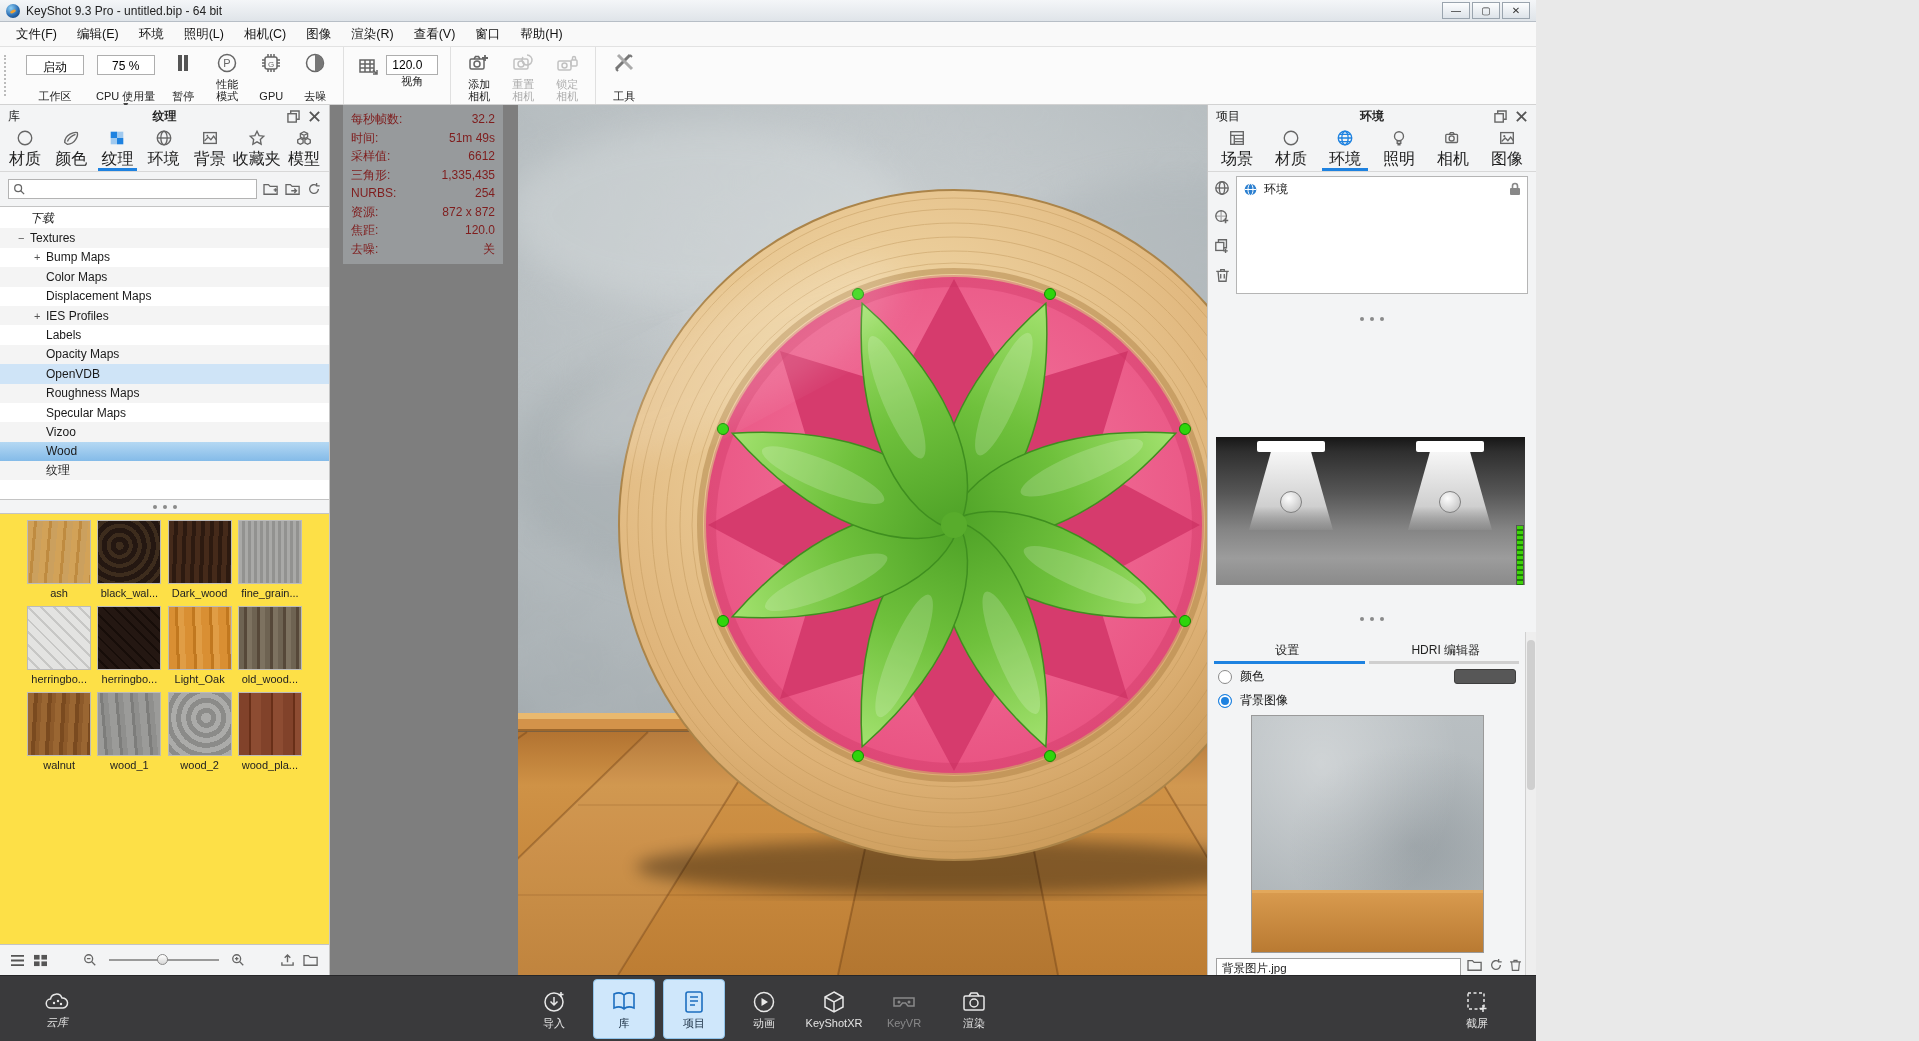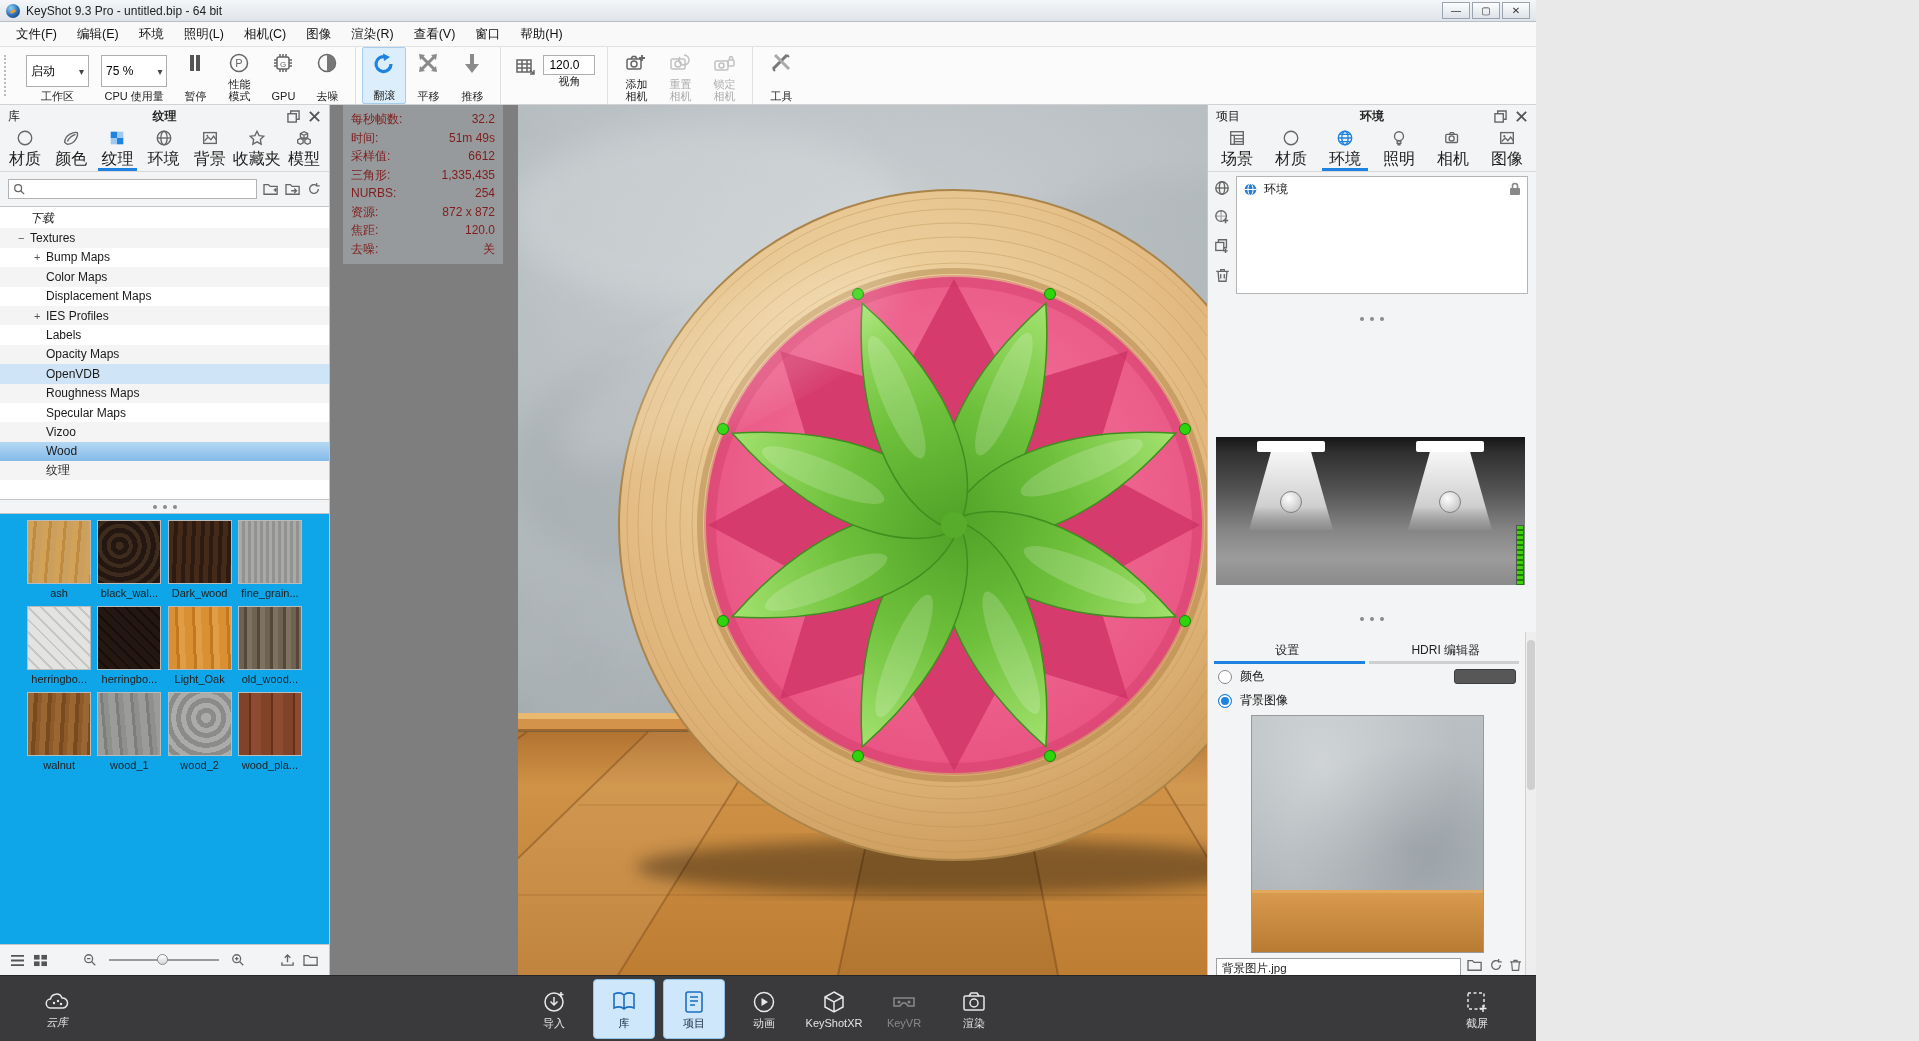--- a/index.html
+++ b/index.html
@@ -15,21 +15,21 @@
   .menubar{height:25px;background:#f9f9f9;border-bottom:1px solid #e2e2e2;display:flex;align-items:center;padding-left:6px;}
   .menubar span{padding:3px 10px;font-size:12.5px;color:#111;}
   
   .toolbar{height:58px;background:#fbfbfb;border-bottom:1px solid #d2d2d2;display:flex;align-items:stretch;padding-left:14px;position:relative;}
   .tgrip{position:absolute;left:4px;top:8px;bottom:8px;width:3px;border-left:2px dotted #bbb;}
   .tgroup{display:flex;align-items:stretch;padding:0 6px;border-right:1px solid #e0e0e0;}
   .titem{display:flex;flex-direction:column;align-items:center;justify-content:flex-start;padding:4px 6px 2px;min-width:44px;}
   .titem .lbl{font-size:11px;color:#222;line-height:12px;text-align:center;margin-top:auto;}
   .titem.disabled{opacity:.38;}
   .titem.active{background:#dcedfb;border:1px solid #a6cdee;border-radius:2px;}
-  .dropbox{border:1px solid #aeaeae;background:#fff;height:20px;margin-top:4px;padding:15px 4px;font-size:12px;display:flex;align-items:center;gap:24px;min-width:58px;justify-content:space-between;}
+  .dropbox{border:1px solid #aeaeae;background:#fff;height:20px;margin-top:4px;padding:3px 4px;font-size:12px;display:flex;align-items:center;gap:24px;min-width:58px;justify-content:space-between;flex-direction:column;}
   .caret::after{content:"▾";font-size:10px;color:#444;}
   .numfield{border:1px solid #aeaeae;background:#fff;height:20px;margin-top:4px;padding:1px 5px;font-size:12px;width:52px;text-align:left;}
   .ic22{width:24px;height:24px;flex:0 0 auto;}
   
   .main{display:flex;height:870px;}
   .panel{width:330px;background:#f3f4f5;display:flex;flex-direction:column;position:relative;}
   .panel.left{border-right:1px solid #c6c6c6;}
   .panel.right{width:329px;border-left:1px solid #c6c6c6;}
   .phead{height:22px;display:flex;align-items:center;padding:0 8px;font-size:12px;color:#222;}
   .phead .ctx{position:absolute;left:0;right:0;text-align:center;font-weight:bold;pointer-events:none;}
@@ -48,21 +48,21 @@
   .tree{margin:0 0;background:#fff;border-top:1px solid #c4c4c4;border-bottom:1px solid #c4c4c4;height:294px;font-size:12px;color:#1a1a1a;padding-top:2px;overflow:hidden;}
   .trow{height:19.4px;display:flex;align-items:center;padding-left:18px;}
   .trow:nth-child(even){background:#f4f4f4;}
   .trow.lvl2{padding-left:34px;}
   .trow .exp{width:12px;color:#555;font-size:11px;}
   .trow .exp.plus::before{content:"+";}
   .trow .exp.minus::before{content:"−";}
   .trow.italic span.tl{font-style:italic;}
   .trow.hl{background:#cfe4f7;}
   .trow.sel{background:linear-gradient(#b5d8f3,#84bbe8);}
-  .thumbs{background:#0ea5e9;border-top:1px solid #c4c4c4;border-bottom:1px solid #c4c4c4;flex:1;padding:6px 24px;display:grid;grid-template-columns:repeat(4,1fr);grid-auto-rows:86px;gap:0 0;}
+  .thumbs{background:#fde047;border-top:1px solid #c4c4c4;border-bottom:1px solid #c4c4c4;flex:1;padding:6px 24px;display:grid;grid-template-columns:repeat(4,1fr);grid-auto-rows:86px;gap:0 0;}
   .thumb{display:flex;flex-direction:column;align-items:center;}
   .thumb .sw{width:64px;height:64px;border:1px solid #bbb;}
   .thumb .tn{font-size:11px;color:#222;margin-top:3px;max-width:68px;overflow:hidden;white-space:nowrap;}
   .libfoot{height:30px;display:flex;align-items:center;padding:0 10px;gap:8px;}
   .slider{width:110px;height:2px;background:#9a9a9a;position:relative;margin:0 4px;}
   .slider .knob{position:absolute;left:48px;top:-5px;width:11px;height:11px;border-radius:50%;background:linear-gradient(#fff,#d7d7d7);border:1px solid #8a8a8a;}
   
   .viewport{flex:1;background:#7e7e7e;position:relative;overflow:hidden;}
   .renderwrap{position:absolute;left:188px;top:0;width:872px;height:870px;}
   .stats{position:absolute;left:13px;top:0;width:160px;background:rgba(152,155,157,.96);padding:5px 8px 6px;font-size:12px;color:#7f1d1d;}
@@ -186,43 +186,20 @@
       </div>
       <div class="titem">
         <svg class="ic22" viewBox="0 0 24 24">
             <circle cx="12" cy="12" r="8.5" class="gicon"></circle>
             <path d="M12,3.5 A8.5,8.5 0 0 1 12,20.5 Z" fill="#777"></path>
           </svg>
         <span class="lbl">去噪</span>
       </div>
     </div>
     <div class="tgroup">
-      <div class="titem active">
-        <svg class="ic22" viewBox="0 0 24 24">
-            <path d="M19,12 A7.5,7.5 0 1 1 13,4.7" fill="none" stroke="#1e82e0" stroke-width="3.2"></path>
-            <path d="M11,1.5 L18,5 L12,9 Z" fill="#1e82e0"></path>
-          </svg>
-        <span class="lbl">翻滚</span>
-      </div>
-      <div class="titem">
-        <svg class="ic22" viewBox="0 0 24 24">
-            <path d="M6,6 L18,18 M18,6 L6,18" stroke="#8a8a8a" stroke-width="3"></path>
-            <path d="M3,3 l6,1 -5,5 Z M21,3 l-1,6 -5,-5 Z M3,21 l1,-6 5,5 Z M21,21 l-6,-1 5,-5 Z" fill="#8a8a8a"></path>
-          </svg>
-        <span class="lbl">平移</span>
-      </div>
-      <div class="titem">
-        <svg class="ic22" viewBox="0 0 24 24">
-            <path d="M12,3 v12" stroke="#8a8a8a" stroke-width="4"></path>
-            <path d="M5,13 h14 l-7,9 Z" fill="#8a8a8a"></path>
-          </svg>
-        <span class="lbl">推移</span>
-      </div>
-    </div>
-    <div class="tgroup">
       <div class="titem" style="flex-direction:row;gap:6px;align-items:flex-start;">
         <svg class="ic22" viewBox="0 0 24 24" style="margin-top:4px">
             <rect x="4" y="5" width="14" height="12" class="gicon"></rect>
             <path d="M4,9h14 M4,13h14 M9,5v12 M14,5v12" class="gicon"></path>
             <path d="M17,15 l4,4 m0,-4 v4 h-4" class="gicon"></path>
           </svg>
         <div style="display:flex;flex-direction:column;align-items:center;">
           <input class="numfield" value="120.0" style="">
           <span class="lbl">视角</span>
         </div>

